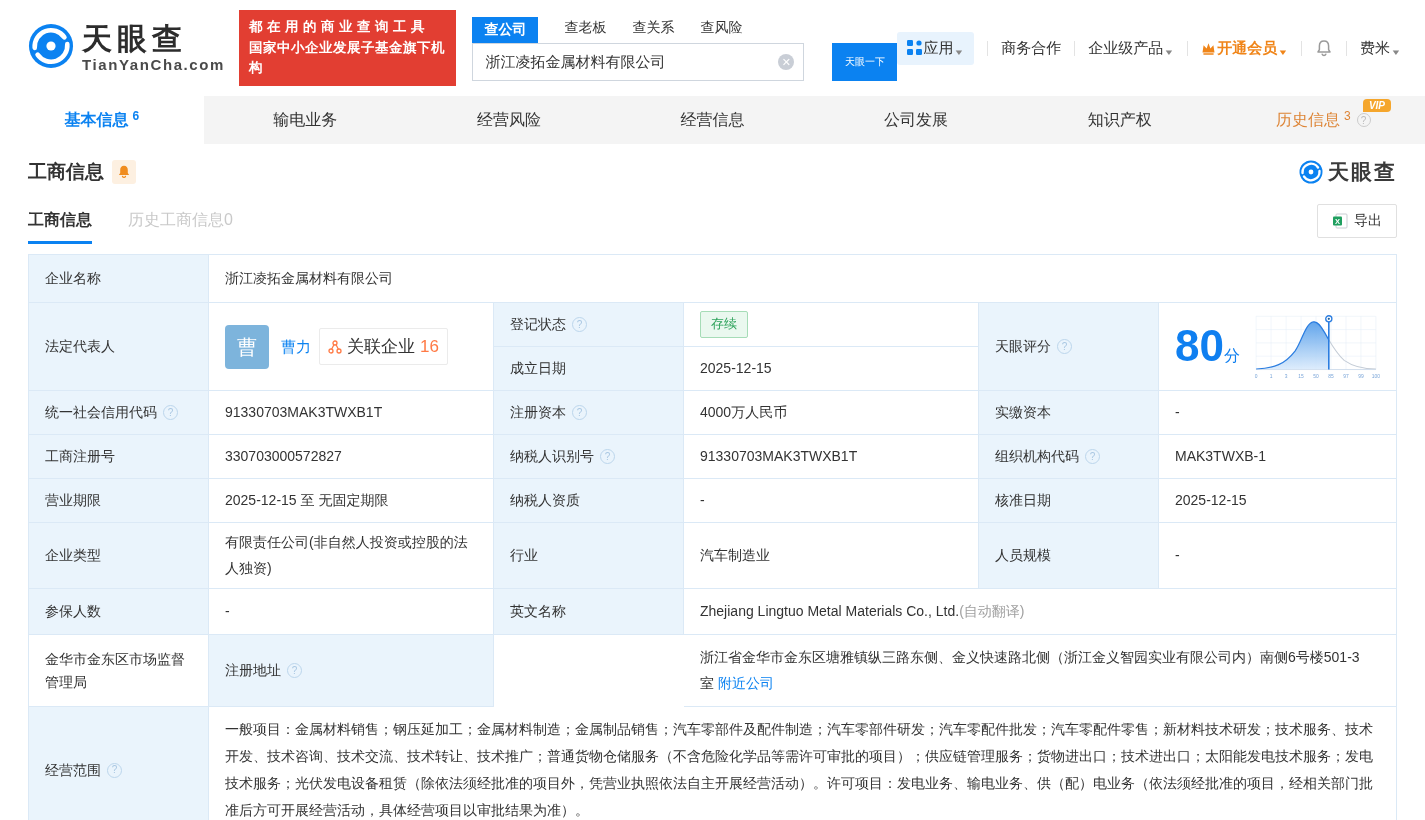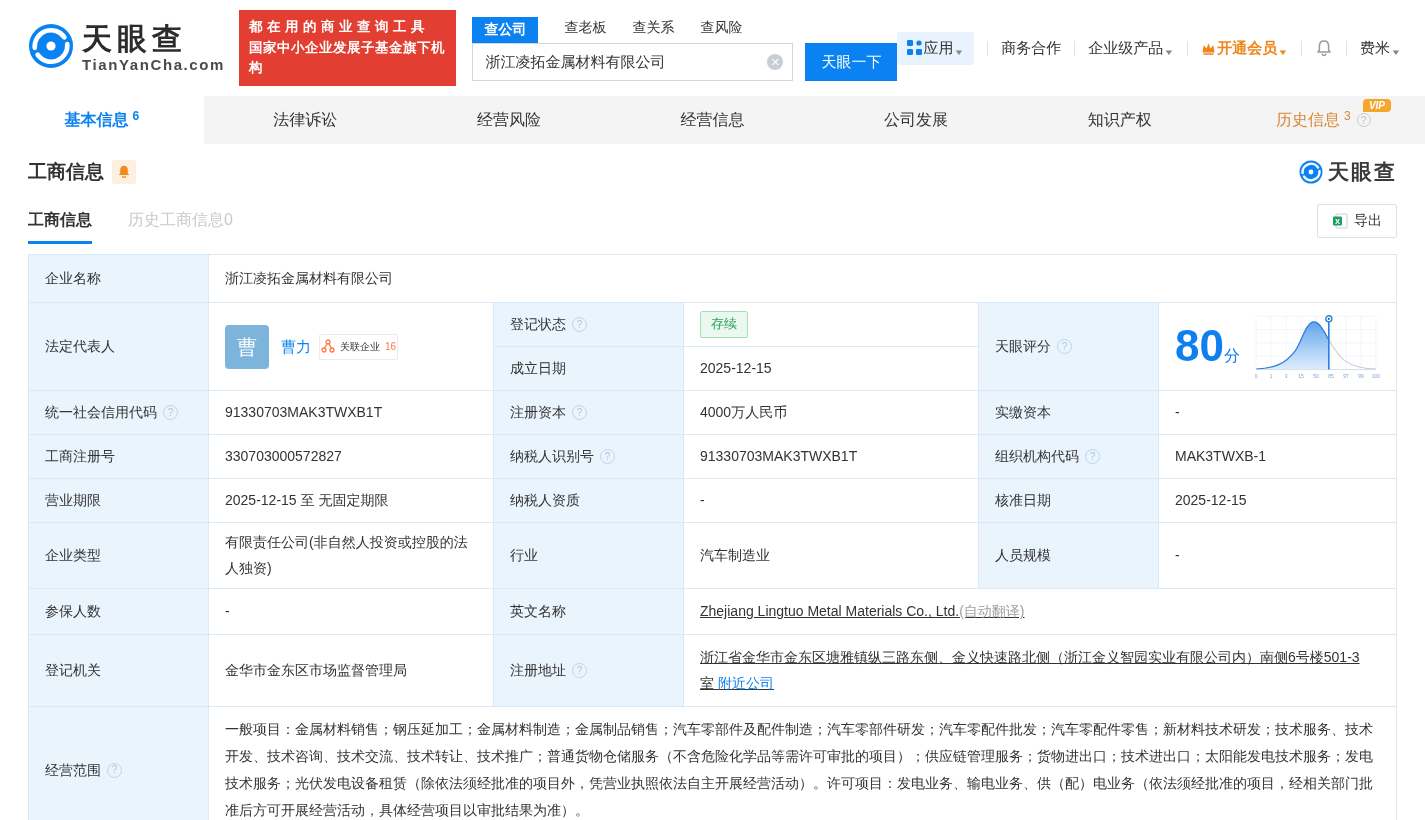--- a/index.html
+++ b/index.html
@@ -19,22 +19,22 @@
   .search-block { margin-left:16px; width:452px; }
   .search-tabs { display:flex; align-items:flex-end; gap:26px; font-size:14px; margin-bottom:0; }
   .search-tab { color:#333; padding:4px 0 6px; cursor:pointer; }
   .search-tab.active { background:#0b82f1; color:#fff; padding:4px 12px; font-weight:600; }
   .search-row { display:flex; align-items:center; }
   .search-input-wrap { position:relative; flex:1; }
   .search-input-wrap input { width:100%; height:38px; border:1px solid #cfd6de; outline:none;
       font-size:15px; color:#333; padding:0 38px 0 12px; font-family:inherit; }
   .clear-btn { position:absolute; right:10px; top:11px; width:16px; height:16px; border-radius:50%;
       background:#c9ced6; color:#fff; font-size:11px; line-height:16px; text-align:center; cursor:pointer; }
-  .search-btn { width:92px; height:38px; margin-left:12px; background:#0b82f1; color:#fff;
-      border:none; font-size:15px; cursor:pointer; font-family:inherit; }
+  .search-btn { width:65px; height:38px; margin-left:28px; background:#0b82f1; color:#fff;
+      border:none; font-size:10px; cursor:pointer; font-family:inherit; }
 
   .topnav { margin-left:auto; display:flex; align-items:center; gap:13px; font-size:15px; white-space:nowrap; }
   .tn-sep { width:1px; height:15px; background:#e3e3e3; }
   .tn-item { display:flex; align-items:flex-end; gap:1px; cursor:pointer; }
   .apps-chip { background:#e8f3fd; padding:7px 10px; border-radius:3px; }
   .caret { font-size:10px; color:#888; transform:scale(1.1,0.8); }
   .vip-link { color:#f08519; font-weight:600; }
   .vip-link .caret { color:#f08519; }
 
   
@@ -74,31 +74,31 @@
       grid-template-rows:48px 44px 44px 44px 44px 44px 66px 46px 72px auto;
       border:1px solid #dbe9f6; font-size:14px; }
   .cell { border-right:1px solid #dbe9f6; border-bottom:1px solid #dbe9f6;
       padding:10px 16px; display:flex; align-items:center; background:#fff; line-height:1.6; }
   .cell.label { background:#eaf4fc; }
   .cend { border-right:none; }
   .rend { border-bottom:none; }
   .q { display:inline-flex; flex:none; width:15px; height:15px; border:1px solid #bcd6ec; border-radius:50%;
       color:#a9c7e2; font-size:10px; align-items:center; justify-content:center; margin-left:6px; }
   .span-2-7 { grid-column:2/7; }
-  .span-4-7 { grid-column:4/7;text-decoration:underline; }
+  .span-4-7 { grid-column:4/7; }
   .rspan2 { grid-row:span 2; }
   .dash { color:#333; }
   .blue-link { color:#0b82f1; cursor:pointer; text-decoration:none; }
   .gray-note { color:#a0a0a0; margin-left:0; }
 
   .avatar { width:44px; height:44px; flex:none; background:#7db4dc; border-radius:4px; color:#fff;
       font-size:20px; display:flex; align-items:center; justify-content:center; }
   .rep-name { color:#0b82f1; font-size:15px; margin:0 8px 0 12px; }
-  .rel-badge { display:inline-flex; align-items:flex-start; gap:5px; border:1px solid #ebebeb;
-      border-radius:2px; padding:4px 1px; font-size:10px; cursor:pointer; }
+  .rel-badge { display:inline-flex; align-items:center; gap:5px; border:1px solid #ebebeb;
+      border-radius:2px; padding:4px 8px; font-size:17px; cursor:pointer; }
   .rel-cnt { color:#ff7a45; }
 
   .status-badge { display:inline-block; padding:2px 10px; background:#eaf8ef; border:1px solid #a6dcb7;
       color:#2fa35c; border-radius:2px; font-size:13px; }
 
   .score-cell { display:flex; align-items:center; justify-content:center; gap:12px; padding:6px 10px; }
   .score-num { font-size:44px; font-weight:bold; color:#0f7ff0; line-height:1; }
   .score-unit { font-size:16px; color:#0f7ff0; }
 
   .scope-cell { align-items:flex-start; line-height:27px; padding:9px 16px; display:block; }
@@ -188,21 +188,21 @@
     </span>
   </nav>
 </header>
 
 <nav class="navtabs">
   <div class="navtab active">
     <span>基本信息</span>
     <span class="cnt">6</span>
   </div>
   <div class="navtab">
-      <span>法律诉讼</span>
+      <span>输电业务</span>
     </div>
   <div class="navtab">
       <span>经营风险</span>
     </div>
   <div class="navtab">
       <span>经营信息</span>
     </div>
   <div class="navtab">
       <span>公司发展</span>
     </div>
@@ -432,23 +432,20 @@
         <span class="dash">-</span>
       </div>
     <div class="cell label">
         <span>英文名称</span>
       </div>
     <div class="cell span-4-7 cend">
         <span>Zhejiang Lingtuo Metal Materials Co., Ltd.</span>
         <span class="gray-note">(自动翻译)</span>
       </div>
 
-    <div class="cell label">
-        <span>登记机关</span>
-      </div>
     <div class="cell">
         <span>金华市金东区市场监督管理局</span>
       </div>
     <div class="cell label">
         <span>注册地址</span>
         <span class="q">?</span>
       </div>
     <div class="cell span-4-7 cend wrap-cell">
         <span><span>浙江省金华市金东区塘雅镇纵三路东侧、金义快速路北侧（浙江金义智园实业有限公司内）南侧6号楼501-3室</span>&nbsp;<a class="blue-link">附近公司</a></span>
       </div>

